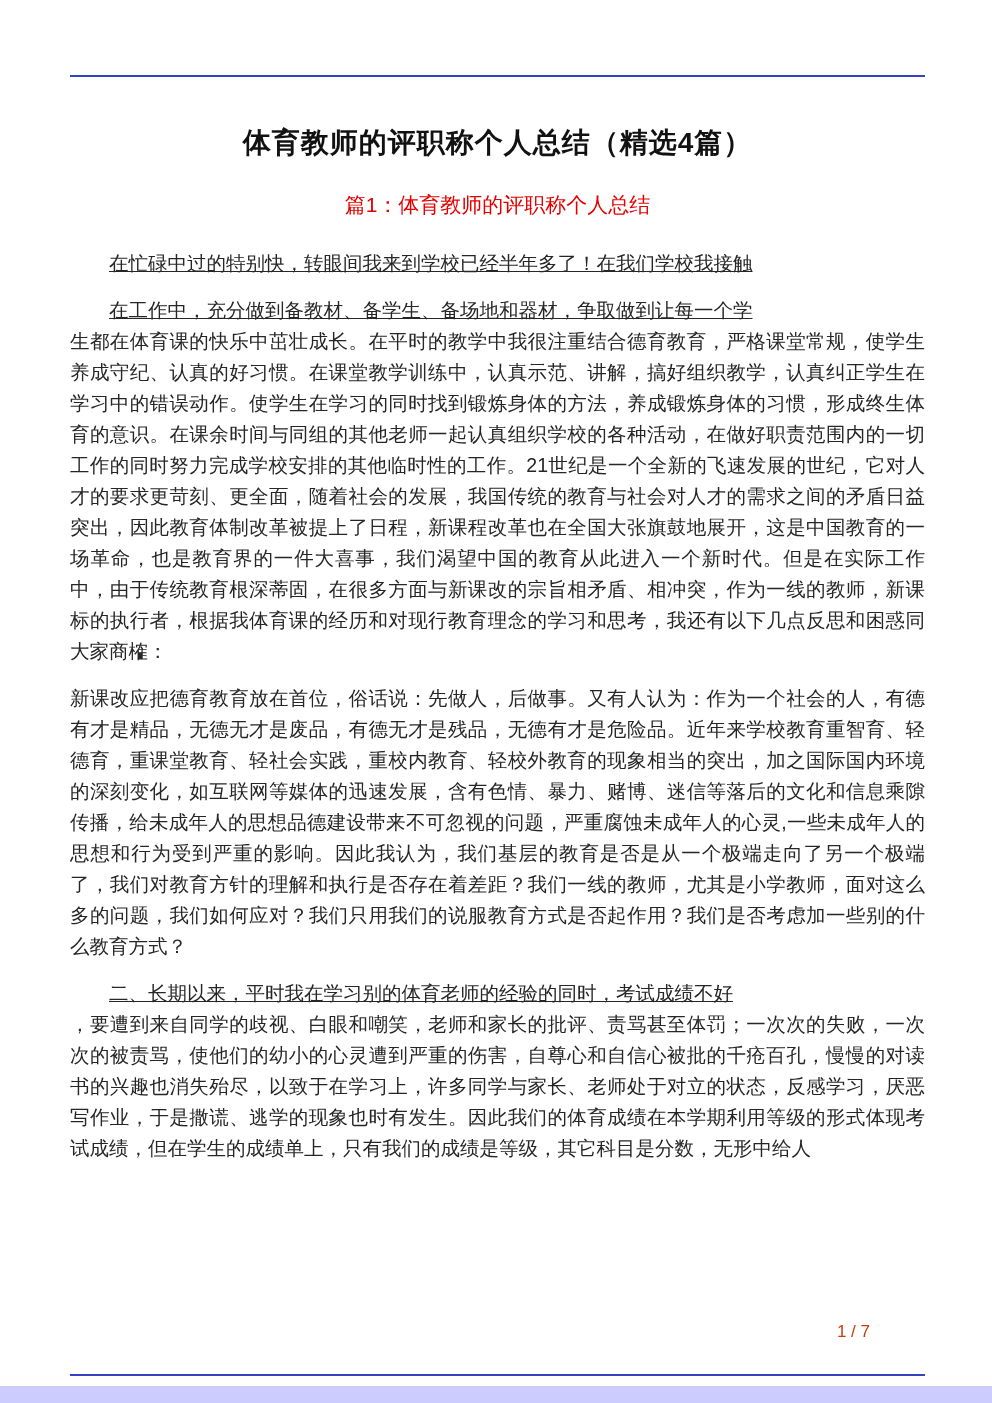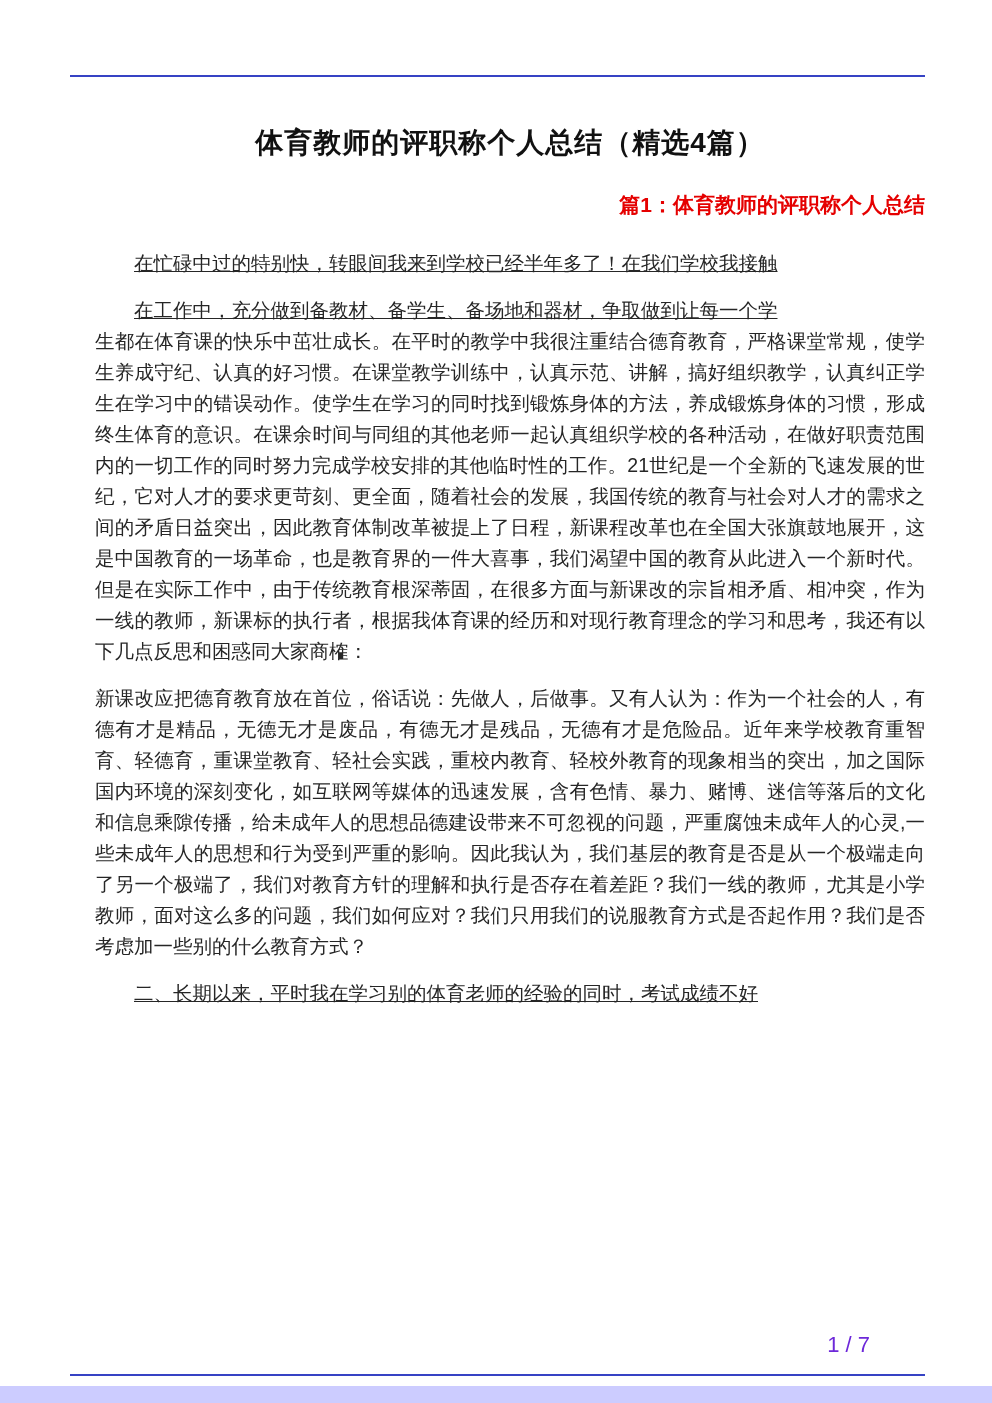--- a/index.html
+++ b/index.html
@@ -21,39 +21,39 @@
   .rule {
     position: absolute;
     left: 70px;
     right: 67px;
     height: 2px;
     background: #3643c4;
   }
   .rule-top { top: 75px; }
   .rule-bottom { bottom: 10px; }
   .content {
-    padding: 122px 67px 0 95px;
+    padding: 122px 67px 0 70px;
     color: #222222;
   }
   .title {
     margin: 0;
     font-size: 28px;
     line-height: 42px;
     font-weight: 700;
     color: #111111;
     text-align: center;
     letter-spacing: 1px;
   }
   .section {
     margin: 26px 0 0 0;
     font-size: 21px;
     line-height: 30px;
-    font-weight: 700;
+    font-weight: 400;
     color: #e50000;
-    text-align: right;
+    text-align: center;
   }
   .para {
     margin: 28px 0 0 0;
     font-size: 19.5px;
     line-height: 31px;
     color: #262626;
   }
   .para + .para { margin-top: 16px; }
   .para .first {
     display: block;
@@ -62,23 +62,23 @@
     text-decoration: underline;
   }
   .para .rest {
     display: block;
     text-align: justify;
     text-justify: inter-ideograph;
   }
   .pagenum {
     position: absolute;
     right: 122px;
-    bottom: 28px;
-    font-size: 22px;
-    color: #6d28d9;
+    bottom: 44px;
+    font-size: 17px;
+    color: #c2410c;
   }
 </style>
 </head>
 <body>
 
 <div class="sheet">
   <div class="rule rule-top"></div>
 
   <div class="content">
     <h1 class="title">体育教师的评职称个人总结（精选4篇）</h1>
@@ -92,18 +92,19 @@
       <span class="first">在工作中，充分做到备教材、备学生、备场地和器材，争取做到让每一个学</span>
       <span class="rest">生都在体育课的快乐中茁壮成长。在平时的教学中我很注重结合德育教育，严格课堂常规，使学生养成守纪、认真的好习惯。在课堂教学训练中，认真示范、讲解，搞好组织教学，认真纠正学生在学习中的错误动作。使学生在学习的同时找到锻炼身体的方法，养成锻炼身体的习惯，形成终生体育的意识。在课余时间与同组的其他老师一起认真组织学校的各种活动，在做好职责范围内的一切工作的同时努力完成学校安排的其他临时性的工作。21世纪是一个全新的飞速发展的世纪，它对人才的要求更苛刻、更全面，随着社会的发展，我国传统的教育与社会对人才的需求之间的矛盾日益突出，因此教育体制改革被提上了日程，新课程改革也在全国大张旗鼓地展开，这是中国教育的一场革命，也是教育界的一件大喜事，我们渴望中国的教育从此进入一个新时代。但是在实际工作中，由于传统教育根深蒂固，在很多方面与新课改的宗旨相矛盾、相冲突，作为一线的教师，新课标的执行者，根据我体育课的经历和对现行教育理念的学习和思考，我还有以下几点反思和困惑同大家商榷：</span>
     </p>
 
     <p class="para">
       <span class="rest">新课改应把德育教育放在首位，俗话说：先做人，后做事。又有人认为：作为一个社会的人，有德有才是精品，无德无才是废品，有德无才是残品，无德有才是危险品。近年来学校教育重智育、轻德育，重课堂教育、轻社会实践，重校内教育、轻校外教育的现象相当的突出，加之国际国内环境的深刻变化，如互联网等媒体的迅速发展，含有色情、暴力、赌博、迷信等落后的文化和信息乘隙传播，给未成年人的思想品德建设带来不可忽视的问题，严重腐蚀未成年人的心灵,一些未成年人的思想和行为受到严重的影响。因此我认为，我们基层的教育是否是从一个极端走向了另一个极端了，我们对教育方针的理解和执行是否存在着差距？我们一线的教师，尤其是小学教师，面对这么多的问题，我们如何应对？我们只用我们的说服教育方式是否起作用？我们是否考虑加一些别的什么教育方式？</span>
     </p>
 
     <p class="para">
       <span class="first">二、长期以来，平时我在学习别的体育老师的经验的同时，考试成绩不好</span>
+      <span class="rest">，要遭到来自同学的歧视、白眼和嘲笑，老师和家长的批评、责骂甚至体罚；一次次的失败，一次次的被责骂，使他们的幼小的心灵遭到严重的伤害，自尊心和自信心被批的千疮百孔，慢慢的对读书的兴趣也消失殆尽，以致于在学习上，许多同学与家长、老师处于对立的状态，反感学习，厌恶写作业，于是撒谎、逃学的现象也时有发生。因此我们的体育成绩在本学期利用等级的形式体现考试成绩，但在学生的成绩单上，只有我们的成绩是等级，其它科目是分数，无形中给人</span>
     </p>
   </div>
 
   <span class="pagenum">1 / 7</span>
   <div class="rule rule-bottom"></div>
 </div>
 
 </body></html>

